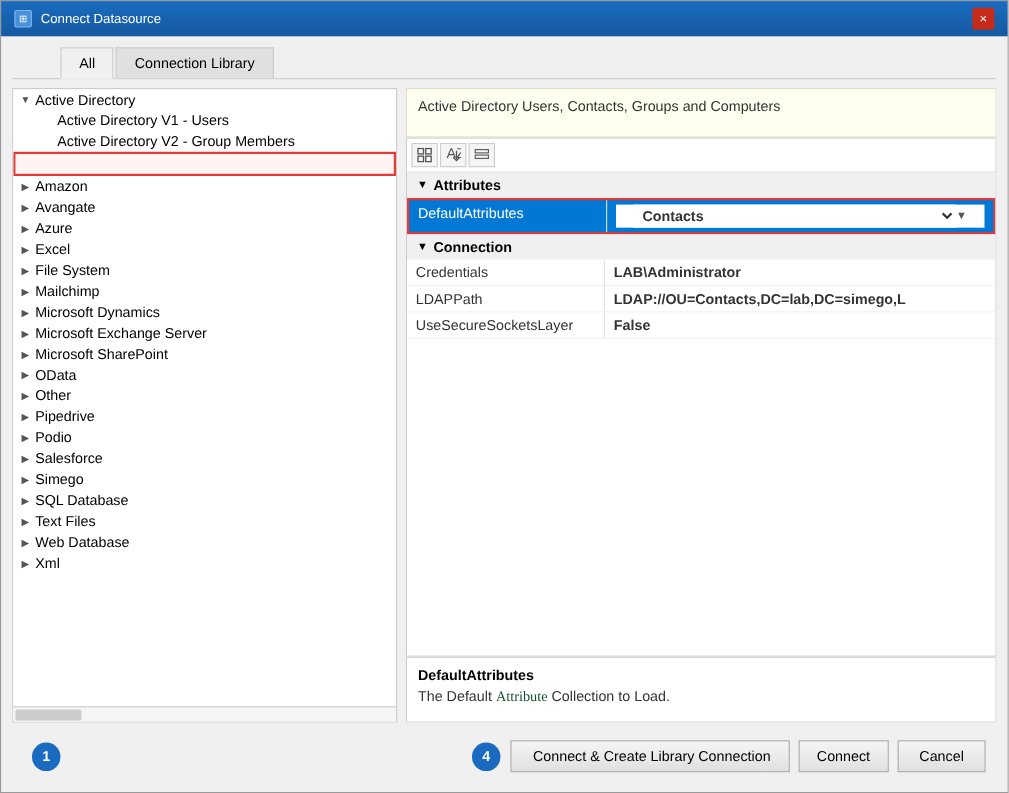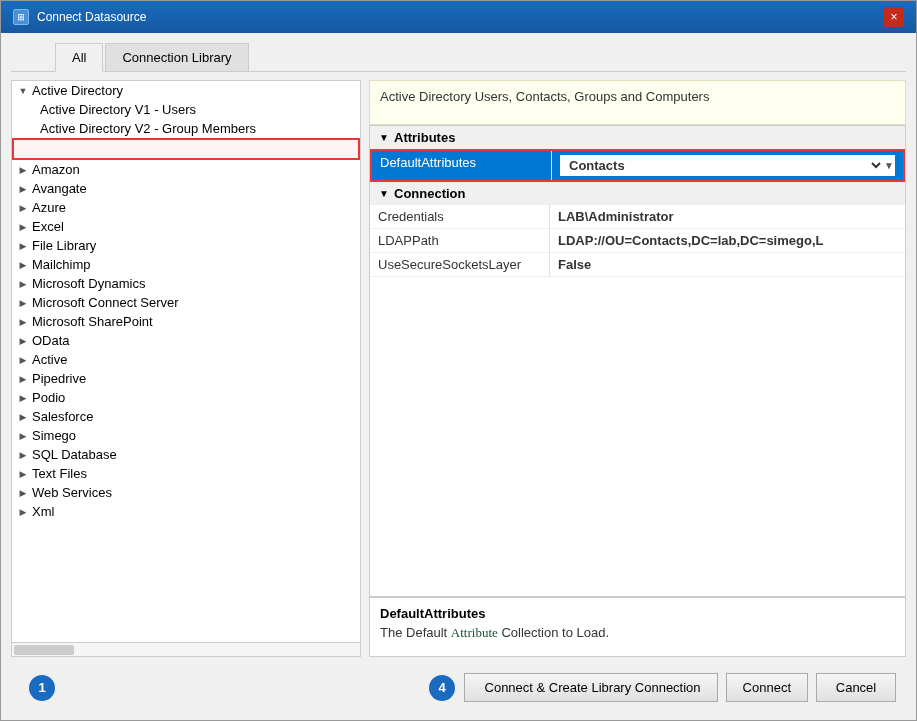--- a/index.html
+++ b/index.html
@@ -137,21 +137,21 @@
       font-size: 9px;
       color: #555;
       flex-shrink: 0;
     }
     
     .tree-label {
       padding-left: 2px;
       font-size: 13px;
     }
     
-    .indent-1 { padding-left: 12px; }
+    .indent-1 { padding-left: 24px; }
     
     .left-scrollbar-area {
       height: 14px;
       border-top: 1px solid #ccc;
       background: #f5f5f5;
       display: flex;
       align-items: center;
       padding: 0 2px;
       flex-shrink: 0;
     }
@@ -273,21 +273,21 @@
       color: #333;
       text-align: center;
     }
     
     .selected-dropdown-wrapper {
       flex: 1;
       display: flex;
       align-items: center;
       border: 2px solid #e53935;
       background: white;
-      padding: 0 1px;
+      padding: 0 16px;
     }
     
     .selected-dropdown-wrapper select {
       flex: 1;
       padding: 2px 4px;
       font-size: 13px;
       font-weight: bold;
       background: transparent;
       border: none;
       outline: none;
@@ -414,45 +414,45 @@
           <div class="tree-item">
             <span class="tree-toggle">▶</span>
             <span class="tree-label">Azure</span>
           </div>
           <div class="tree-item">
             <span class="tree-toggle">▶</span>
             <span class="tree-label">Excel</span>
           </div>
           <div class="tree-item">
             <span class="tree-toggle">▶</span>
-            <span class="tree-label">File Library</span>
+            <span class="tree-label">File System</span>
           </div>
           <div class="tree-item">
             <span class="tree-toggle">▶</span>
             <span class="tree-label">Mailchimp</span>
           </div>
           <div class="tree-item">
             <span class="tree-toggle">▶</span>
             <span class="tree-label">Microsoft Dynamics</span>
           </div>
           <div class="tree-item">
             <span class="tree-toggle">▶</span>
-            <span class="tree-label">Microsoft Connect Server</span>
+            <span class="tree-label">Microsoft Exchange Server</span>
           </div>
           <div class="tree-item">
             <span class="tree-toggle">▶</span>
             <span class="tree-label">Microsoft SharePoint</span>
           </div>
           <div class="tree-item">
             <span class="tree-toggle">▶</span>
             <span class="tree-label">OData</span>
           </div>
           <div class="tree-item">
             <span class="tree-toggle">▶</span>
-            <span class="tree-label">Active</span>
+            <span class="tree-label">Other</span>
           </div>
           <div class="tree-item">
             <span class="tree-toggle">▶</span>
             <span class="tree-label">Pipedrive</span>
           </div>
           <div class="tree-item">
             <span class="tree-toggle">▶</span>
             <span class="tree-label">Podio</span>
           </div>
           <div class="tree-item">
@@ -466,38 +466,61 @@
           <div class="tree-item">
             <span class="tree-toggle">▶</span>
             <span class="tree-label">SQL Database</span>
           </div>
           <div class="tree-item">
             <span class="tree-toggle">▶</span>
             <span class="tree-label">Text Files</span>
           </div>
           <div class="tree-item">
             <span class="tree-toggle">▶</span>
-            <span class="tree-label">Web Services</span>
+            <span class="tree-label">Web Database</span>
           </div>
           <div class="tree-item">
             <span class="tree-toggle">▶</span>
             <span class="tree-label">Xml</span>
           </div>
         </div>
         <div class="left-scrollbar-area">
           <div class="scrollbar-thumb"></div>
         </div>
       </div>
 
       <div class="right-panel" style="position:relative;">
 
         <div class="description-box">Active Directory Users, Contacts, Groups and Computers</div>
 
         <div class="properties-area">
 
+          <div class="props-toolbar">
+            <button class="toolbar-btn" title="Grid view">
+              <svg width="14" height="14" viewBox="0 0 14 14">
+                <rect x="1" y="1" width="5" height="5" fill="none" stroke="#555" stroke-width="1.2"></rect>
+                <rect x="8" y="1" width="5" height="5" fill="none" stroke="#555" stroke-width="1.2"></rect>
+                <rect x="1" y="8" width="5" height="5" fill="none" stroke="#555" stroke-width="1.2"></rect>
+                <rect x="8" y="8" width="5" height="5" fill="none" stroke="#555" stroke-width="1.2"></rect>
+              </svg>
+            </button>
+            <button class="toolbar-btn" title="Sort A-Z">
+              <svg width="14" height="14" viewBox="0 0 14 14">
+                <text x="1" y="10" font-size="10" fill="#555">AZ</text>
+                <line x1="10" y1="3" x2="10" y2="11" stroke="#555" stroke-width="1.2"></line>
+                <polyline points="7,9 10,12 13,9" fill="none" stroke="#555" stroke-width="1.2"></polyline>
+              </svg>
+            </button>
+            <button class="toolbar-btn" title="List view">
+              <svg width="14" height="14" viewBox="0 0 14 14">
+                <rect x="1" y="2" width="12" height="3" fill="none" stroke="#555" stroke-width="1"></rect>
+                <rect x="1" y="7" width="12" height="3" fill="none" stroke="#555" stroke-width="1"></rect>
+              </svg>
+            </button>
+          </div>
 
           <div class="props-content">
 
             <div class="section-header">
               <span class="section-toggle">▼</span>
               <span>Attributes</span>
             </div>
 
             <div class="prop-row selected-row" style="border:2px solid #e53935;">
               <div class="prop-name">DefaultAttributes</div>

